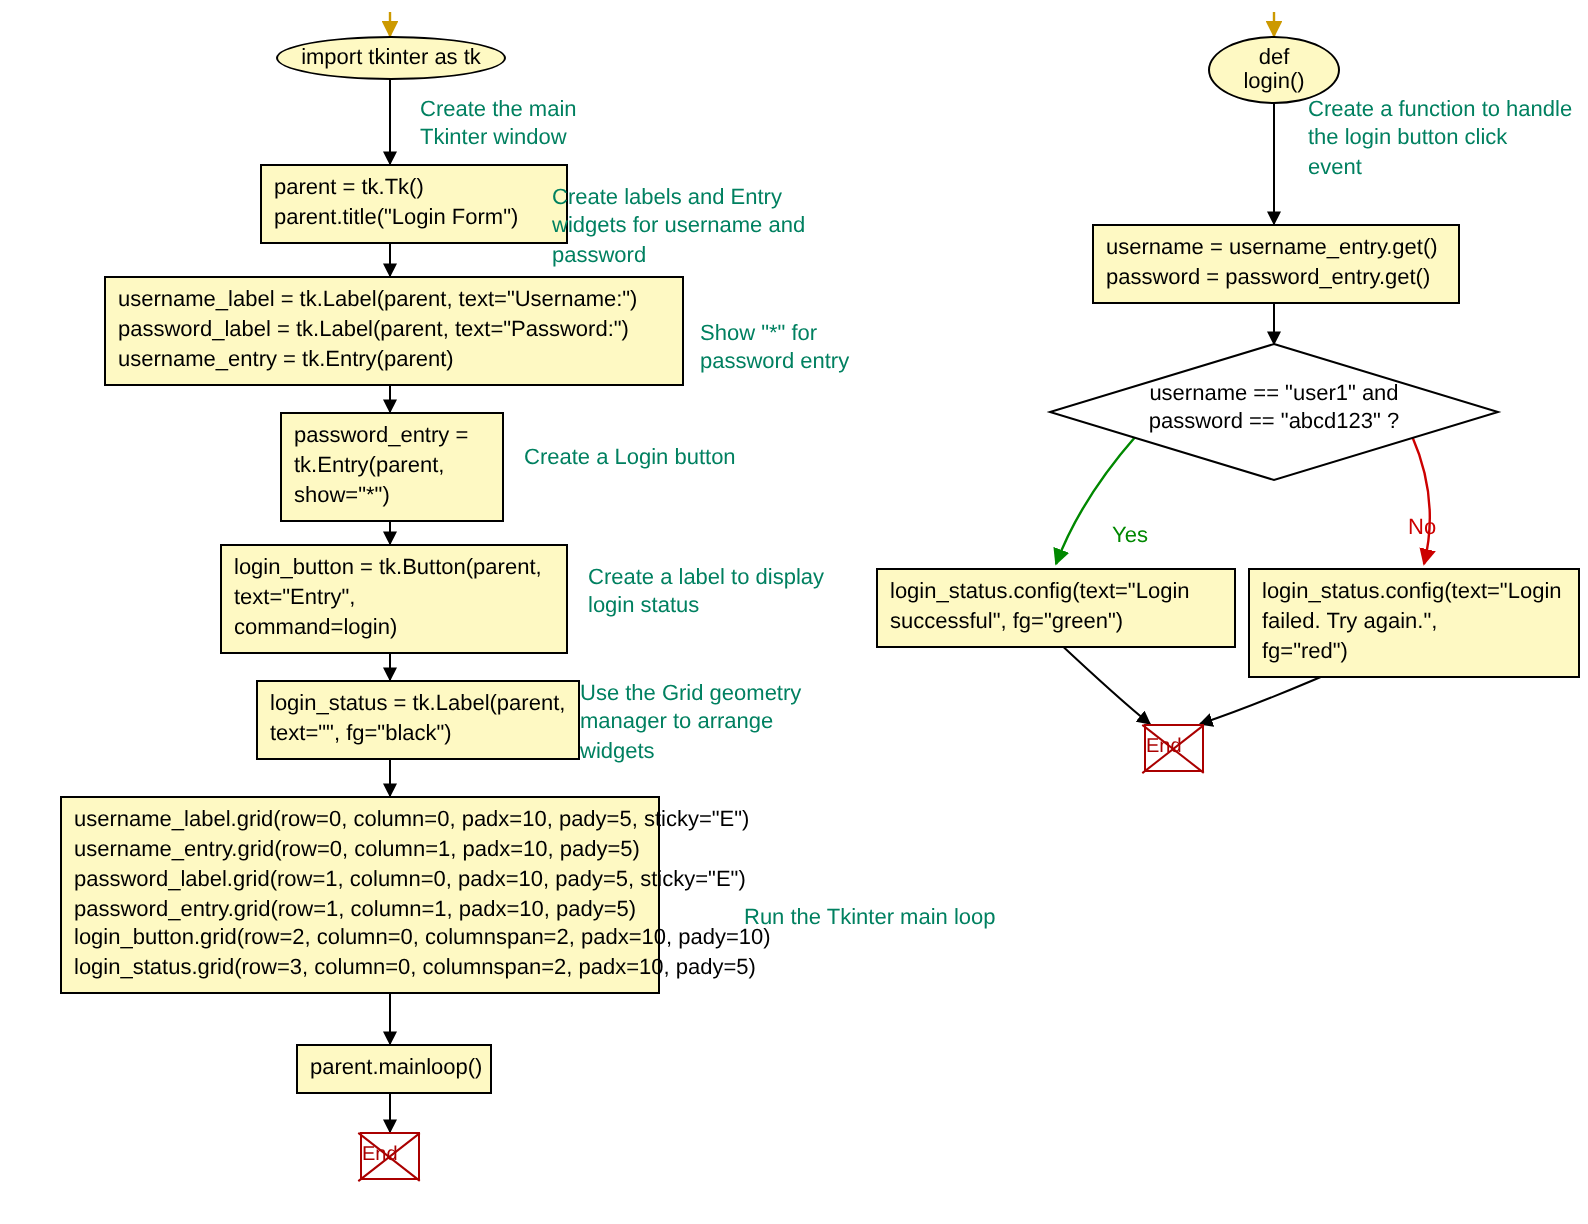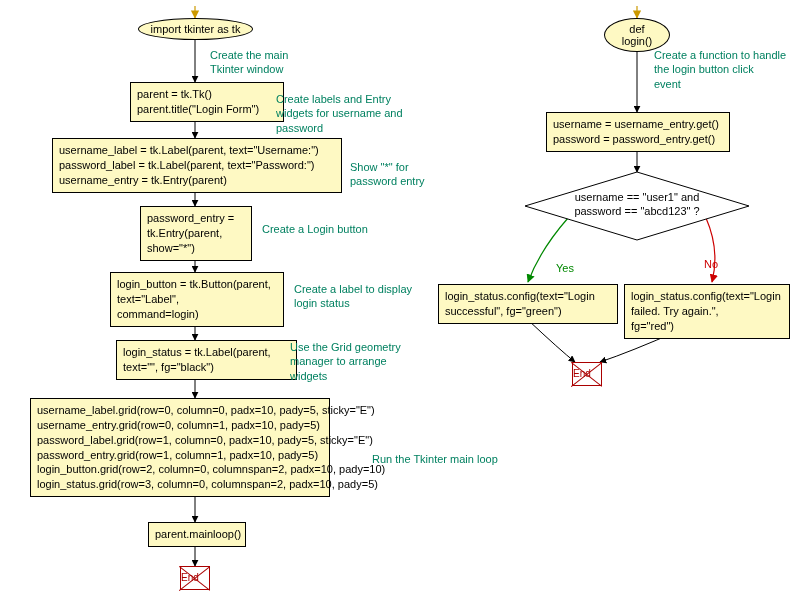--- a/index.html
+++ b/index.html
@@ -149,27 +149,27 @@
 <div class="annot" style="left: 350px; top: 160px; width: 90px; white-space: pre;">Show "*" for
 password entry</div>
 
 <div class="node box" style="left: 140px; top: 206px; width: 112px; white-space: pre;">password_entry =
 tk.Entry(parent,
 show="*")</div>
 
 <div class="annot" style="left:262px; top:222px;">Create a Login button</div>
 
 <div class="node box" style="left: 110px; top: 272px; width: 174px; white-space: pre;">login_button = tk.Button(parent,
-text="Label",
+text="Entry",
 command=login)</div>
 
 <div class="annot" style="left: 294px; top: 282px; width: 140px; white-space: pre;">Create a label to display
 login status</div>
 
-<div class="node box" style="left: 116px; top: 340px; width: 181px; white-space: pre;">login_status = tk.Label(parent,
+<div class="node box" style="left: 128px; top: 340px; width: 162px; white-space: pre;">login_status = tk.Label(parent,
 text="", fg="black")</div>
 
 <div class="annot" style="left: 290px; top: 340px; width: 130px; white-space: pre;">Use the Grid geometry
 manager to arrange
 widgets</div>
 
 <div class="node box" style="left: 30px; top: 398px; width: 300px; white-space: pre;">username_label.grid(row=0, column=0, padx=10, pady=5, sticky="E")
 username_entry.grid(row=0, column=1, padx=10, pady=5)
 password_label.grid(row=1, column=0, padx=10, pady=5, sticky="E")
 password_entry.grid(row=1, column=1, padx=10, pady=5)

